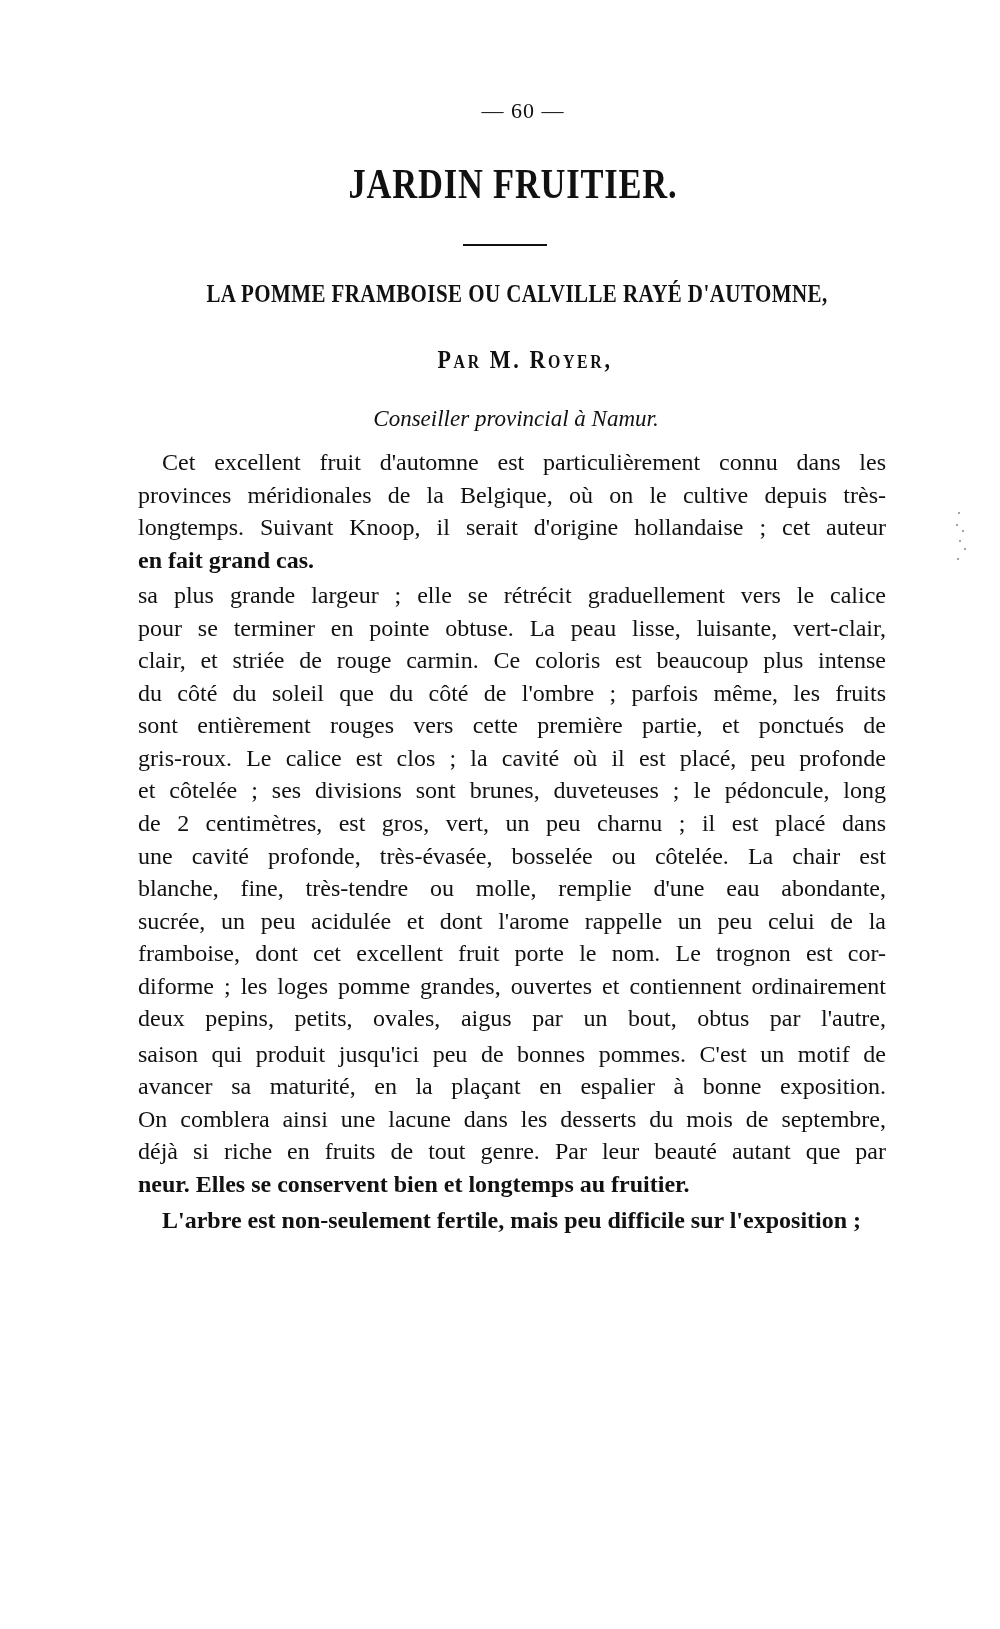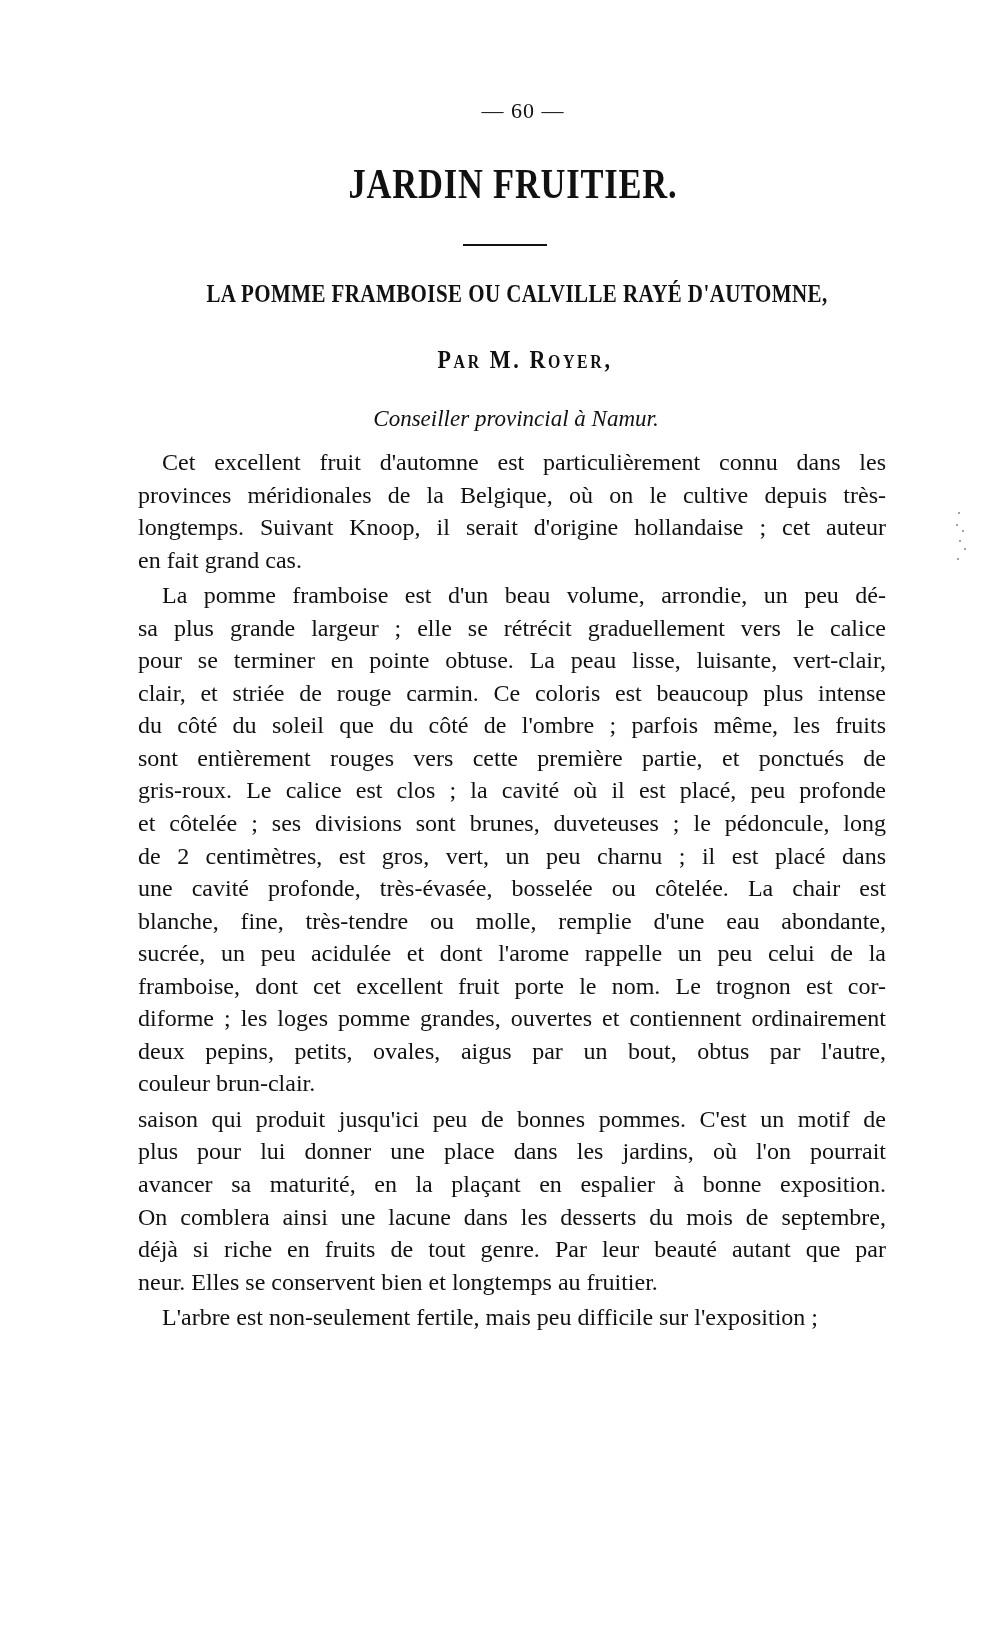--- a/index.html
+++ b/index.html
@@ -99,20 +99,21 @@
       white-space: nowrap;
       text-align: justify;
       text-align-last: justify;
       transform-origin: 0 0;
     }
     .line.indent {
       padding-left: 24px;
     }
     .line.last {
       text-align-last: left;
+      font-weight: bold;
     }
     .para-gap {
       display: block;
       height: 3px;
     }
     .margin-specks {
       position: absolute;
       left: 954px;
       top: 510px;
       width: 14px;
@@ -145,41 +146,38 @@
 
   <div class="body-text" id="body-text">
       <div>
         <span class="line indent">Cet excellent fruit d'automne est particulièrement connu dans les</span>
         <span class="line">provinces méridionales de la Belgique, où on le cultive depuis très-</span>
         <span class="line">longtemps. Suivant Knoop, il serait d'origine hollandaise ; cet auteur</span>
         <span class="line last">en fait grand cas.</span>
       </div>
       <span class="para-gap"></span>
       <div>
-        <span class="line indent">La pomme framboise est d'un beau volume, arrondie, un peu dé-</span>
         <span class="line">sa plus grande largeur ; elle se rétrécit graduellement vers le calice</span>
         <span class="line">pour se terminer en pointe obtuse. La peau lisse, luisante, vert-clair,</span>
         <span class="line">clair, et striée de rouge carmin. Ce coloris est beaucoup plus intense</span>
         <span class="line">du côté du soleil que du côté de l'ombre ; parfois même, les fruits</span>
         <span class="line">sont entièrement rouges vers cette première partie, et ponctués de</span>
         <span class="line">gris-roux. Le calice est clos ; la cavité où il est placé, peu profonde</span>
         <span class="line">et côtelée ; ses divisions sont brunes, duveteuses ; le pédoncule, long</span>
         <span class="line">de 2 centimètres, est gros, vert, un peu charnu ; il est placé dans</span>
         <span class="line">une cavité profonde, très-évasée, bosselée ou côtelée. La chair est</span>
         <span class="line">blanche, fine, très-tendre ou molle, remplie d'une eau abondante,</span>
         <span class="line">sucrée, un peu acidulée et dont l'arome rappelle un peu celui de la</span>
         <span class="line">framboise, dont cet excellent fruit porte le nom. Le trognon est cor-</span>
         <span class="line">diforme ; les loges pomme grandes, ouvertes et contiennent ordinairement</span>
         <span class="line">deux pepins, petits, ovales, aigus par un bout, obtus par l'autre,</span>
-        <span class="line last">couleur brun-clair.</span>
       </div>
       <span class="para-gap"></span>
       <div>
         <span class="line">saison qui produit jusqu'ici peu de bonnes pommes. C'est un motif de</span>
-        <span class="line">plus pour lui donner une place dans les jardins, où l'on pourrait</span>
         <span class="line">avancer sa maturité, en la plaçant en espalier à bonne exposition.</span>
         <span class="line">On comblera ainsi une lacune dans les desserts du mois de septembre,</span>
         <span class="line">déjà si riche en fruits de tout genre. Par leur beauté autant que par</span>
         <span class="line last">neur. Elles se conservent bien et longtemps au fruitier.</span>
       </div>
       <span class="para-gap"></span>
       <div>
         <span class="line indent last">L'arbre est non-seulement fertile, mais peu difficile sur l'exposition ;</span>
       </div>
     </div>

